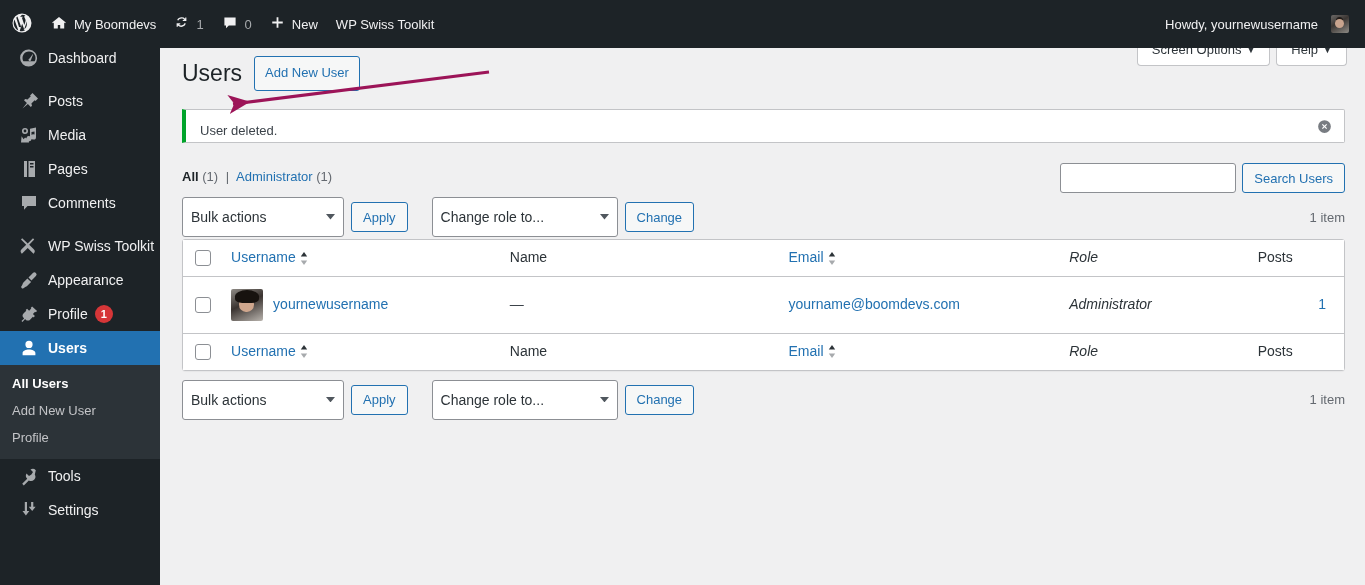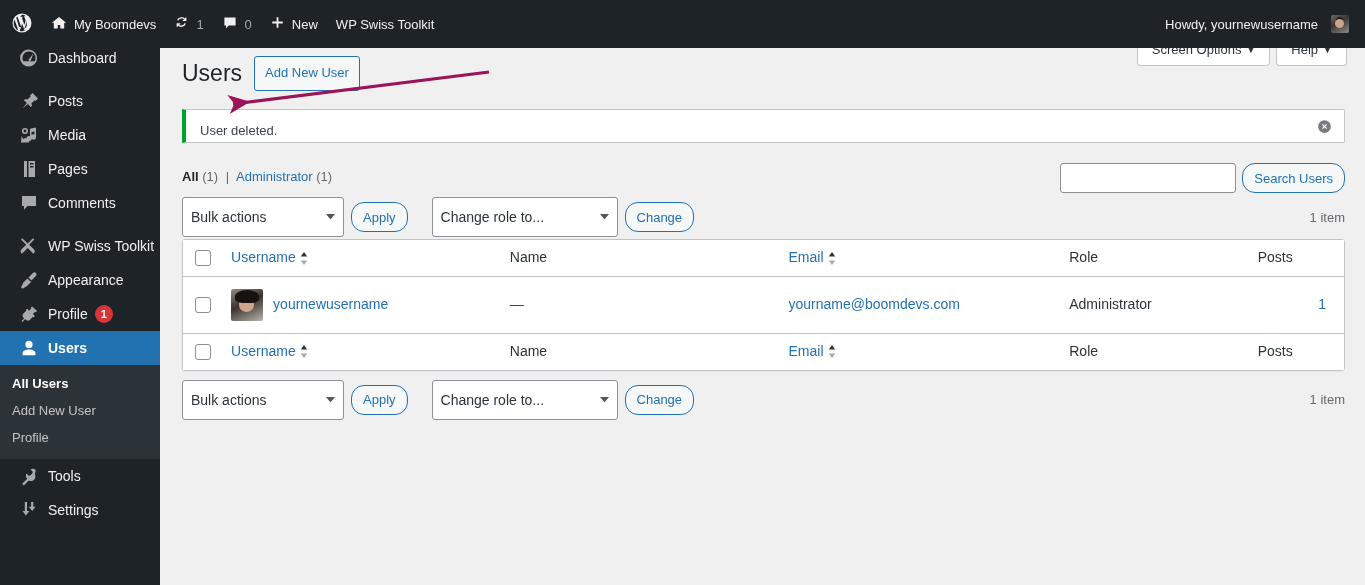--- a/index.html
+++ b/index.html
@@ -147,21 +147,21 @@
 
   .search-box { display: flex; align-items: center; }
   .search-input {
     width: 176px; height: 30px;
     border: 1px solid #8c8f94; border-radius: 3px;
     background: #fff; padding: 0 8px; font-size: 14px;
     color: #2c3338; font-family: inherit;
   }
   .btn-secondary {
     background: #f6f7f7; border: 1px solid #2271b1; color: #2271b1;
-    border-radius: 13px; height: 30px; padding: 0 11px;
+    border-radius: 3px; height: 30px; padding: 0 11px;
     font-size: 13px; cursor: pointer; font-family: inherit;
     white-space: nowrap;
   }
   .search-box .btn-secondary { margin-left: 6px; }
 
   .tablenav {
     display: flex; align-items: center;
     height: 30px; margin: 9px 0 7px;
   }
   .tablenav.bottom { margin: 14px 0 0; }
@@ -202,21 +202,21 @@
   .wp-list-table thead th { border-bottom: 1px solid #c3c4c7; }
   .wp-list-table tfoot th { border-top: 1px solid #c3c4c7; }
   .wp-list-table td {
     padding: 12px 10px; vertical-align: middle;
     color: #2c3338; font-size: 14px; line-height: 1.5;
   }
   .col-cb { width: 38px; padding-left: 12px !important; }
   .col-username { width: 278px; margin-top: 40px; }
   .col-name { width: 278px; }
   .col-email { width: 280px; }
-  .col-role { width: 188px; }
+  .col-role { width: 188px; font-style: italic; }
   .col-posts { width: 96px; text-align: right; padding-right: 18px !important; }
   .cb {
     width: 16px; height: 16px; border: 1px solid #8c8f94;
     border-radius: 3px; background: #fff; display: block;
     cursor: pointer;
   }
   .sortable-link {
     color: #2271b1; display: inline-flex; align-items: center; gap: 4px;
   }
   .sort-ind { display: inline-block; width: 8px; }

